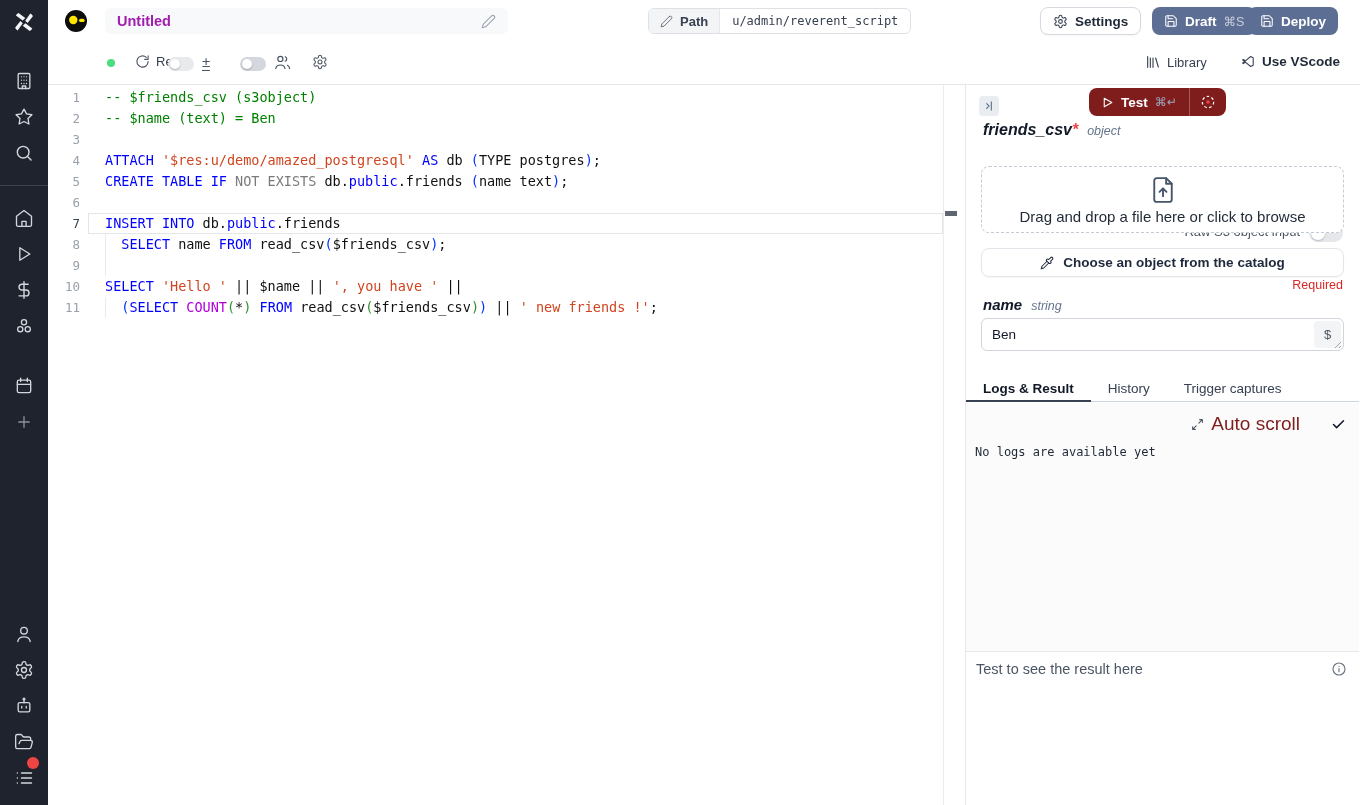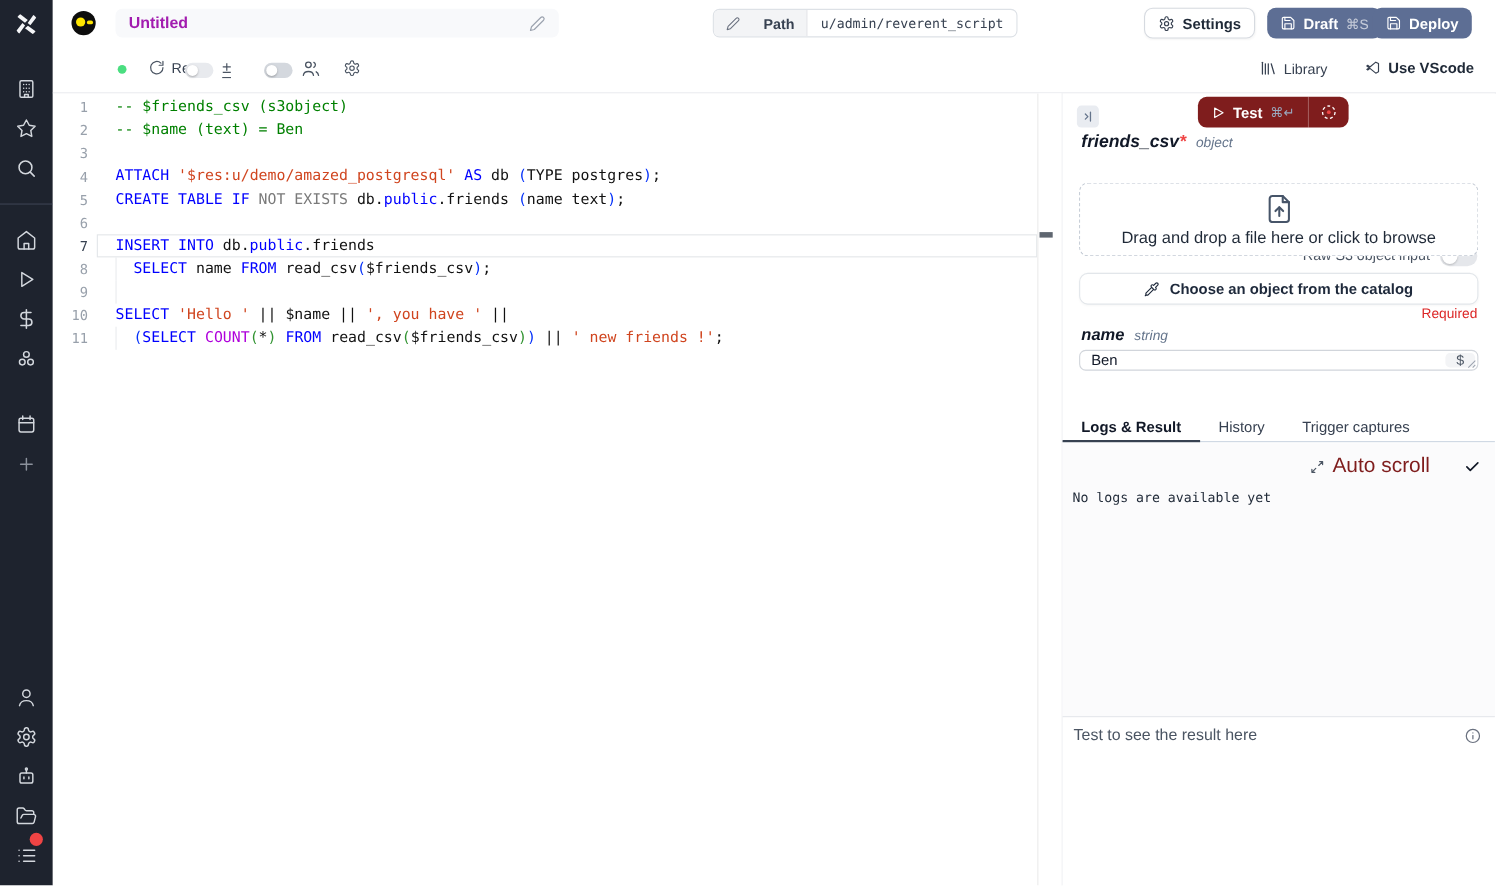--- a/index.html
+++ b/index.html
@@ -18,21 +18,21 @@
   .main { position:relative; width:1312px; height:805px; }
 
   
   .topbar { position:relative; height:42px; background:#fff; }
   .duck { position:absolute; left:16px; top:9px; width:24px; height:24px; }
   .titlefield { position:absolute; left:57px; top:8px; width:403px; height:26px; background:#f8f9fb;
     border-radius:6px; display:flex; align-items:center; padding:0 12px; cursor:text; }
   .titlefield .title { font-size:14.5px; font-weight:600; color:#a21caf; flex:1; }
   .pathwrap { position:absolute; left:600px; top:8px; height:26px; display:flex; align-items:stretch;
     border:1px solid #dde1e6; border-radius:6px; overflow:hidden; background:#fff; cursor:pointer; }
-  .pathchip { display:flex; align-items:center; gap:21px; background:#f3f4f6; padding:0 11px;
+  .pathchip { display:flex; align-items:center; gap:7px; background:#f3f4f6; padding:0 11px;
     font-size:13px; font-weight:600; color:#374151; border-right:1px solid #e5e7eb; }
   .pathval { display:flex; align-items:center; padding:0 12px; font-family:"DejaVu Sans Mono", monospace;
     font-size:12px; color:#374151; }
   .tbtn { position:absolute; top:7px; height:28px; border-radius:8px; display:flex; align-items:center;
     gap:7px; padding:0 12px; font-size:13.5px; font-weight:600; cursor:pointer; border:1px solid transparent; }
   .tbtn.light { background:#fff; border-color:#d6dae0; color:#1f2937; box-shadow:0 1px 2px rgba(0,0,0,.04); }
   .tbtn.slate { background:#5d6e94; color:#fff; border:none; }
   .tbtn .kbd { font-weight:400; font-size:12.5px; color:rgba(255,255,255,.65); }
 
   
@@ -81,21 +81,21 @@
   .tgl-md .knob { position:absolute; top:2px; left:2px; width:14px; height:14px; background:#fff;
     border-radius:50%; box-shadow:0 1px 2px rgba(0,0,0,.2); }
   .dropzone { position:absolute; left:15px; right:15px; top:81px; height:67px; border:1px dashed #c3cad4;
     border-radius:8px; display:flex; flex-direction:column; align-items:center; justify-content:center;
     gap:3px; cursor:pointer; background:#fff; }
   .dropzone .dz-text { font-size:15px; color:#1f2937; }
   .catalogbtn { position:absolute; left:15px; right:15px; top:163px; height:29px; background:#fff;
     border:1px solid #e2e6ea; border-radius:8px; display:flex; align-items:center; justify-content:center;
     gap:9px; font-size:13.5px; font-weight:600; color:#1e293b; cursor:pointer; box-shadow:0 1px 2px rgba(0,0,0,.03); }
   .required { position:absolute; right:16px; top:193px; font-size:12.5px; color:#dc2626; }
-  .nameinput { position:absolute; left:15px; right:15px; top:233px; height:19px; border:1px solid #d1d5db;
+  .nameinput { position:absolute; left:15px; right:15px; top:233px; height:33px; border:1px solid #d1d5db;
     border-radius:6px; background:#fff; display:flex; align-items:center; padding:0 10px;
     font-size:13.5px; color:#111827; cursor:text; }
   .dollarchip { position:absolute; right:2px; top:2px; bottom:2px; width:27px; background:#f3f4f6;
     border-radius:4px; display:flex; align-items:center; justify-content:center; font-size:13px;
     color:#4b5563; cursor:pointer; }
   .resize-handle { position:absolute; right:1px; bottom:1px; }
   .tabs { position:absolute; left:0; right:0; top:292px; height:25px; display:flex;
     border-bottom:1px solid #cbd5e1; }
   .tab { position:relative; padding:0 17px; font-size:13.5px; line-height:23px; color:#374151; cursor:pointer; }
   .tab.active { font-weight:600; color:#111827; }

